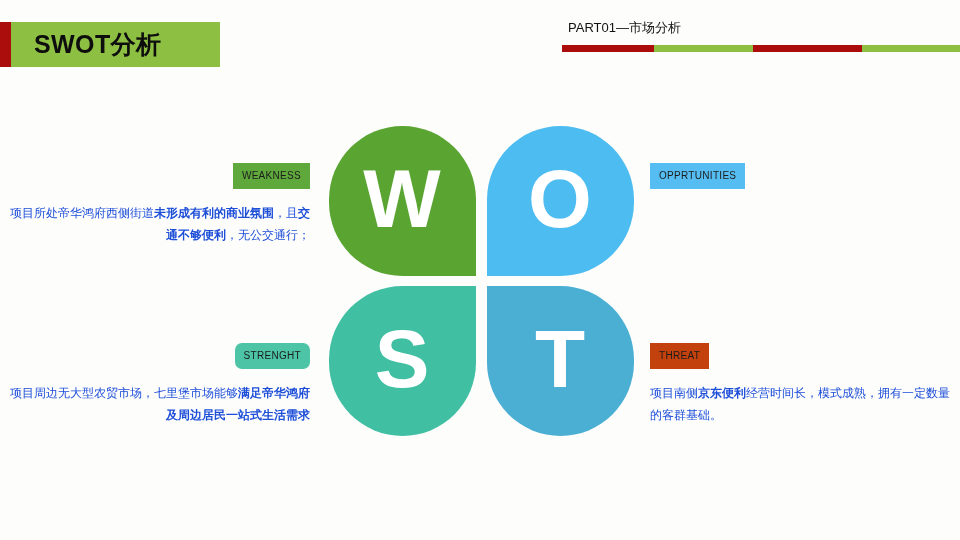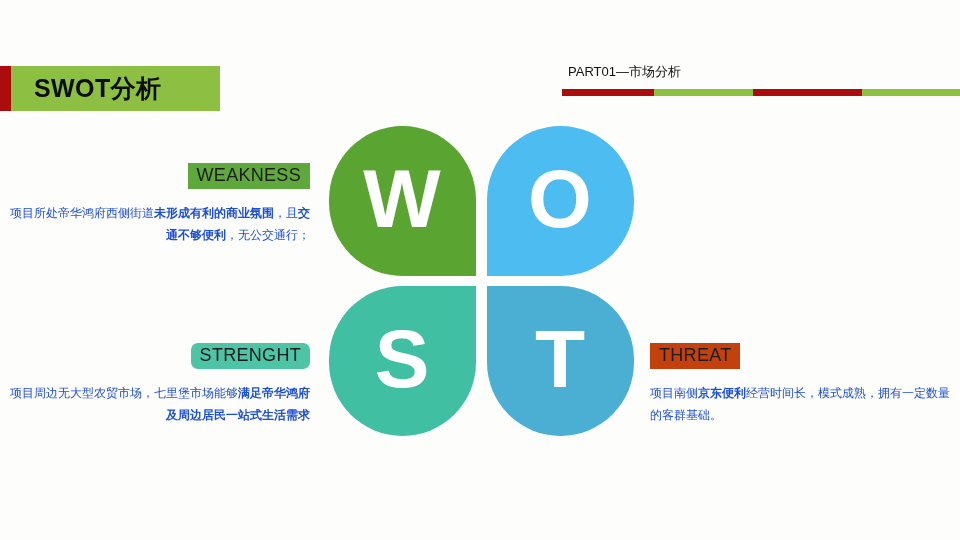--- a/index.html
+++ b/index.html
@@ -5,21 +5,21 @@
   * { margin:0; padding:0; box-sizing:border-box; }
   html,body { width:960px; height:540px; }
   body {
     background:#fdfdfc;
     font-family:"Liberation Sans","DejaVu Sans",sans-serif;
     position:relative;
     overflow:hidden;
   }
 
   
-  #slide-header { position:absolute; left:0; top:0; width:960px; height:80px;margin-top:44px; }
+  #slide-header { position:absolute; left:0; top:0; width:960px; height:80px; }
 
   #title-red-tab {
     position:absolute; left:0; top:22px;
     width:11px; height:45px;
     background:#ab0c0c;
   }
   #title-green-plate {
     position:absolute; left:11px; top:22px;
     width:209px; height:45px;
     background:#8dc042;
@@ -70,21 +70,21 @@
   #quad-oprtunities { left:650px; top:163px; }
   #quad-strenght    { left:10px;  top:343px; }
   #quad-threat      { left:650px; top:343px; }
 
   .quad.right { text-align:left; }
   .quad.left  { text-align:right; }
 
   .badge {
     display:inline-block;
     padding:3px 9px 4px 9px;
-    font-size:18px; line-height:19px;
+    font-size:10px; line-height:19px;
     color:#1c1c1c; letter-spacing:.3px;
     white-space:nowrap;
   }
 
   .body-text {
     margin-top:13px;
     font-size:12px;
     line-height:22px;
     color:#1d4ed8;
   }
@@ -132,20 +132,21 @@
 </div>
 
 <div class="quad left" id="quad-weakness">
   <div class="badge" style="background: rgb(95, 168, 60);">WEAKNESS</div>
   <div class="body-text">
     <span>项目所处帝华鸿府西侧街道</span><b>未形成有利的商业氛围</b><span>，且</span><b>交通不够便利</b><span>，无公交通行；</span>
   </div>
 </div>
 
 <div class="quad right" id="quad-oprtunities">
+  <div class="badge" style="background: rgb(86, 189, 242);">OPPRTUNITIES</div>
 </div>
 
 <div class="quad left" id="quad-strenght">
   <div class="badge" style="background: rgb(76, 196, 165); border-radius: 7px;">STRENGHT</div>
   <div class="body-text">
     <span>项目周边无大型农贸市场，七里堡市场能够</span><b>满足帝华鸿府及周边居民</b><b>一站式生活需求</b>
   </div>
 </div>
 
 <div class="quad right" id="quad-threat">

